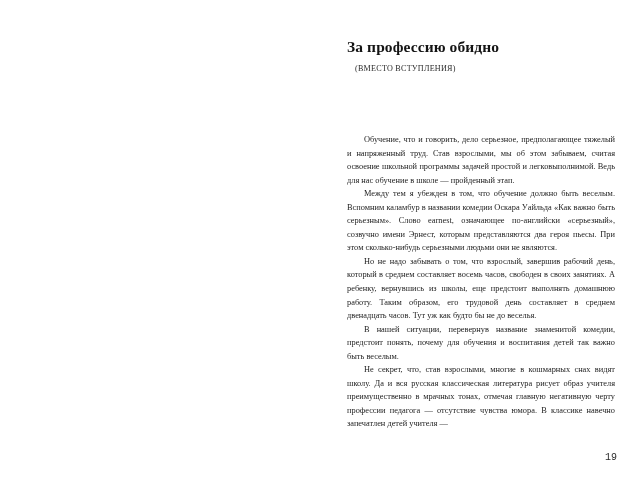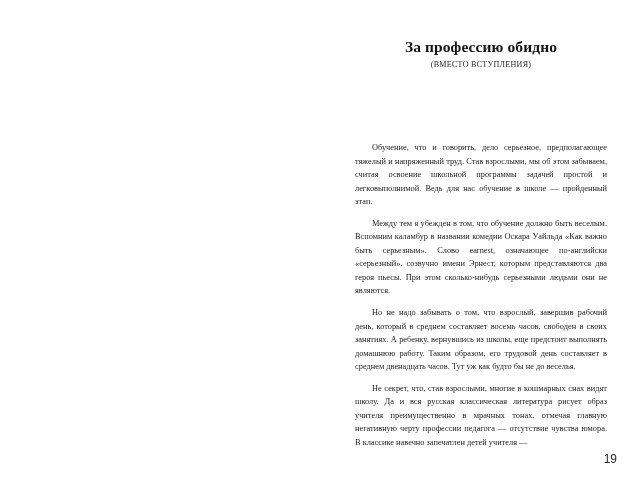--- a/index.html
+++ b/index.html
@@ -21,83 +21,83 @@
     top: 0;
     width: 640px;
     height: 500px;
     background: #ffffff;
   }
   .content-column {
     position: absolute;
     left: 347px;
     top: 38px;
     width: 268px;
-    text-align: center;
   }
   .chapter-title {
     font-family: "Liberation Serif", serif;
     font-size: 15.5px;
     font-weight: 700;
     letter-spacing: 0.1px;
     line-height: 1.15;
     margin: 0 0 4px 0;
     color: #141414;
     white-space: nowrap;
   }
   .chapter-subtitle {
     font-family: "Liberation Serif", serif;
     font-size: 8.1px;
     font-weight: 400;
     letter-spacing: 0.25px;
     line-height: 1.2;
-    margin: 0;
+    margin: 8px;
     color: #2a2a2a;
     white-space: nowrap;
   }
   .body-block {
     position: absolute;
     left: 347px;
     top: 133px;
     width: 268px;
   }
   .body-para {
     font-family: "Liberation Serif", serif;
     font-size: 8.35px;
     line-height: 13.55px;
     text-align: justify;
     text-justify: inter-word;
-    margin: 8px;
+    margin: 0;
     text-indent: 17px;
     color: #1c1c1c;
     hyphens: manual;
     -webkit-hyphens: manual;
   }
   .page-number {
     position: absolute;
     left: 597px;
     top: 452px;
-    font-family: Liberation Sans, sans-serif;
-    font-size: 12px;
+    font-family: Liberation Mono, monospace;
+    font-size: 10px;
     color: #2a2a2a;
     text-align: right;
     width: 20px;
   }
 </style>
 </head>
 <body>
 
 <div class="page">
 
   <div class="content-column">
     <h1 class="chapter-title">За профессию обидно</h1>
     <div class="chapter-subtitle">(ВМЕСТО ВСТУПЛЕНИЯ)</div>
   </div>
 
   <div class="body-block">
     <p class="body-para">Обучение, что и говорить, дело серьезное, предполагающее тяжелый и напряженный труд. Став взрослыми, мы об этом забываем, считая освоение школьной программы задачей простой и легковыполнимой. Ведь для нас обучение в школе — пройденный этап.</p>
     <p class="body-para">Между тем я убежден в том, что обучение должно быть веселым. Вспомним каламбур в названии комедии Оскара Уайльда «Как важно быть серьезным». Слово earnest, означающее по-английски «серьезный», созвучно имени Эрнест, которым представляются два героя пьесы. При этом сколько-нибудь серьезными людьми они не являются.</p>
     <p class="body-para">Но не надо забывать о том, что взрослый, завершив рабочий день, который в среднем составляет восемь часов, свободен в своих занятиях. А ребенку, вернувшись из школы, еще предстоит выполнять домашнюю работу. Таким образом, его трудовой день составляет в среднем двенадцать часов. Тут уж как будто бы не до веселья.</p>
+    <p class="body-para">В нашей ситуации, перевернув название знаменитой комедии, предстоит понять, почему для обучения и воспитания детей так важно быть веселым.</p>
     <p class="body-para">Не секрет, что, став взрослыми, многие в кошмарных снах видят школу. Да и вся русская классическая литература рисует образ учителя преимущественно в мрачных тонах, отмечая главную негативную черту профессии педагога — отсутствие чувства юмора. В классике навечно запечатлен детей учителя —</p>
   </div>
 
   <div class="page-number">19</div>
 
 </div>
 
 </body></html>

